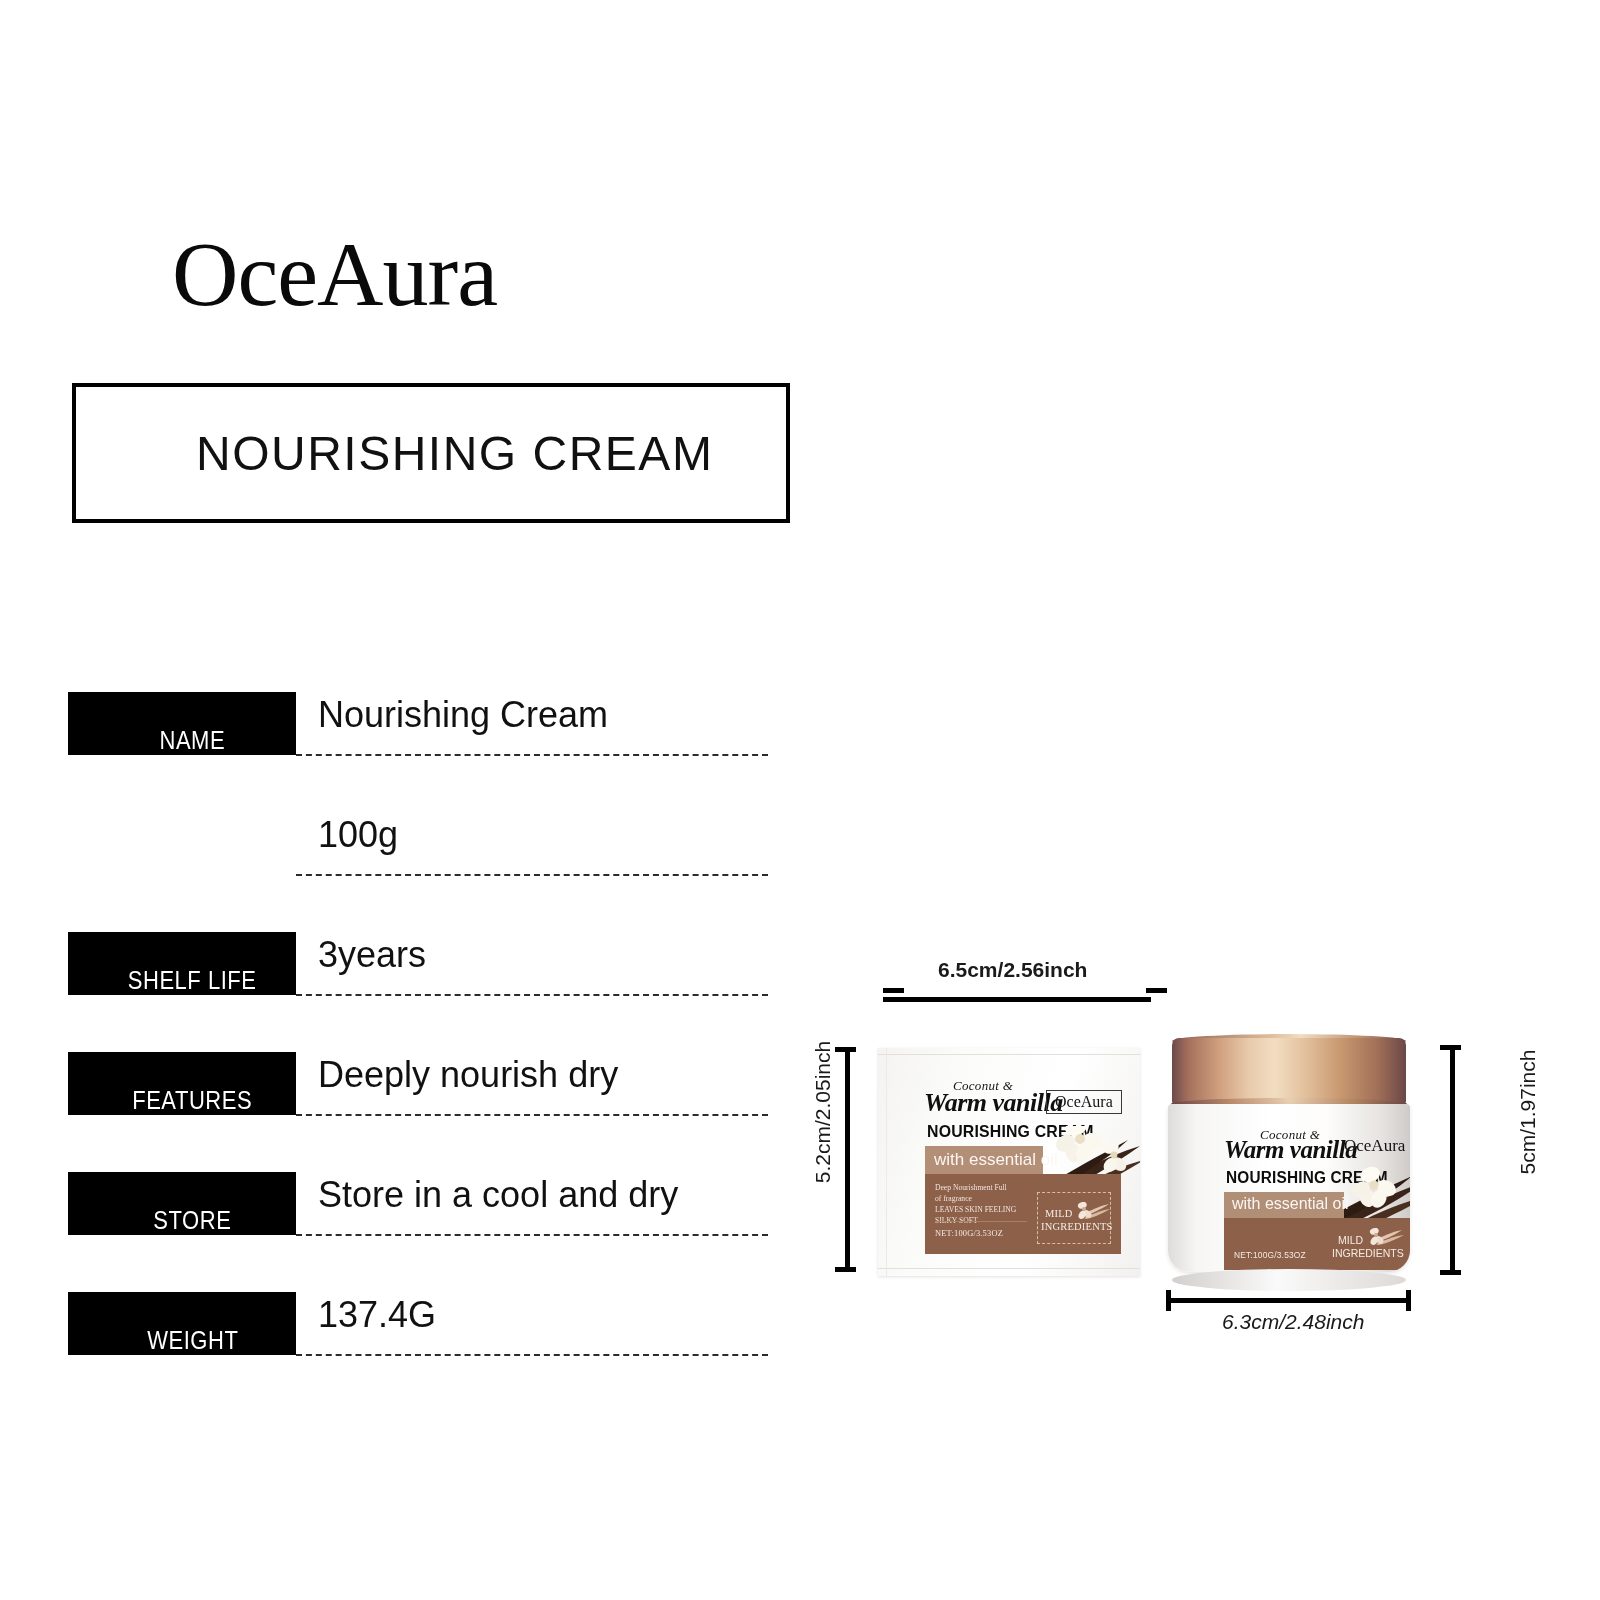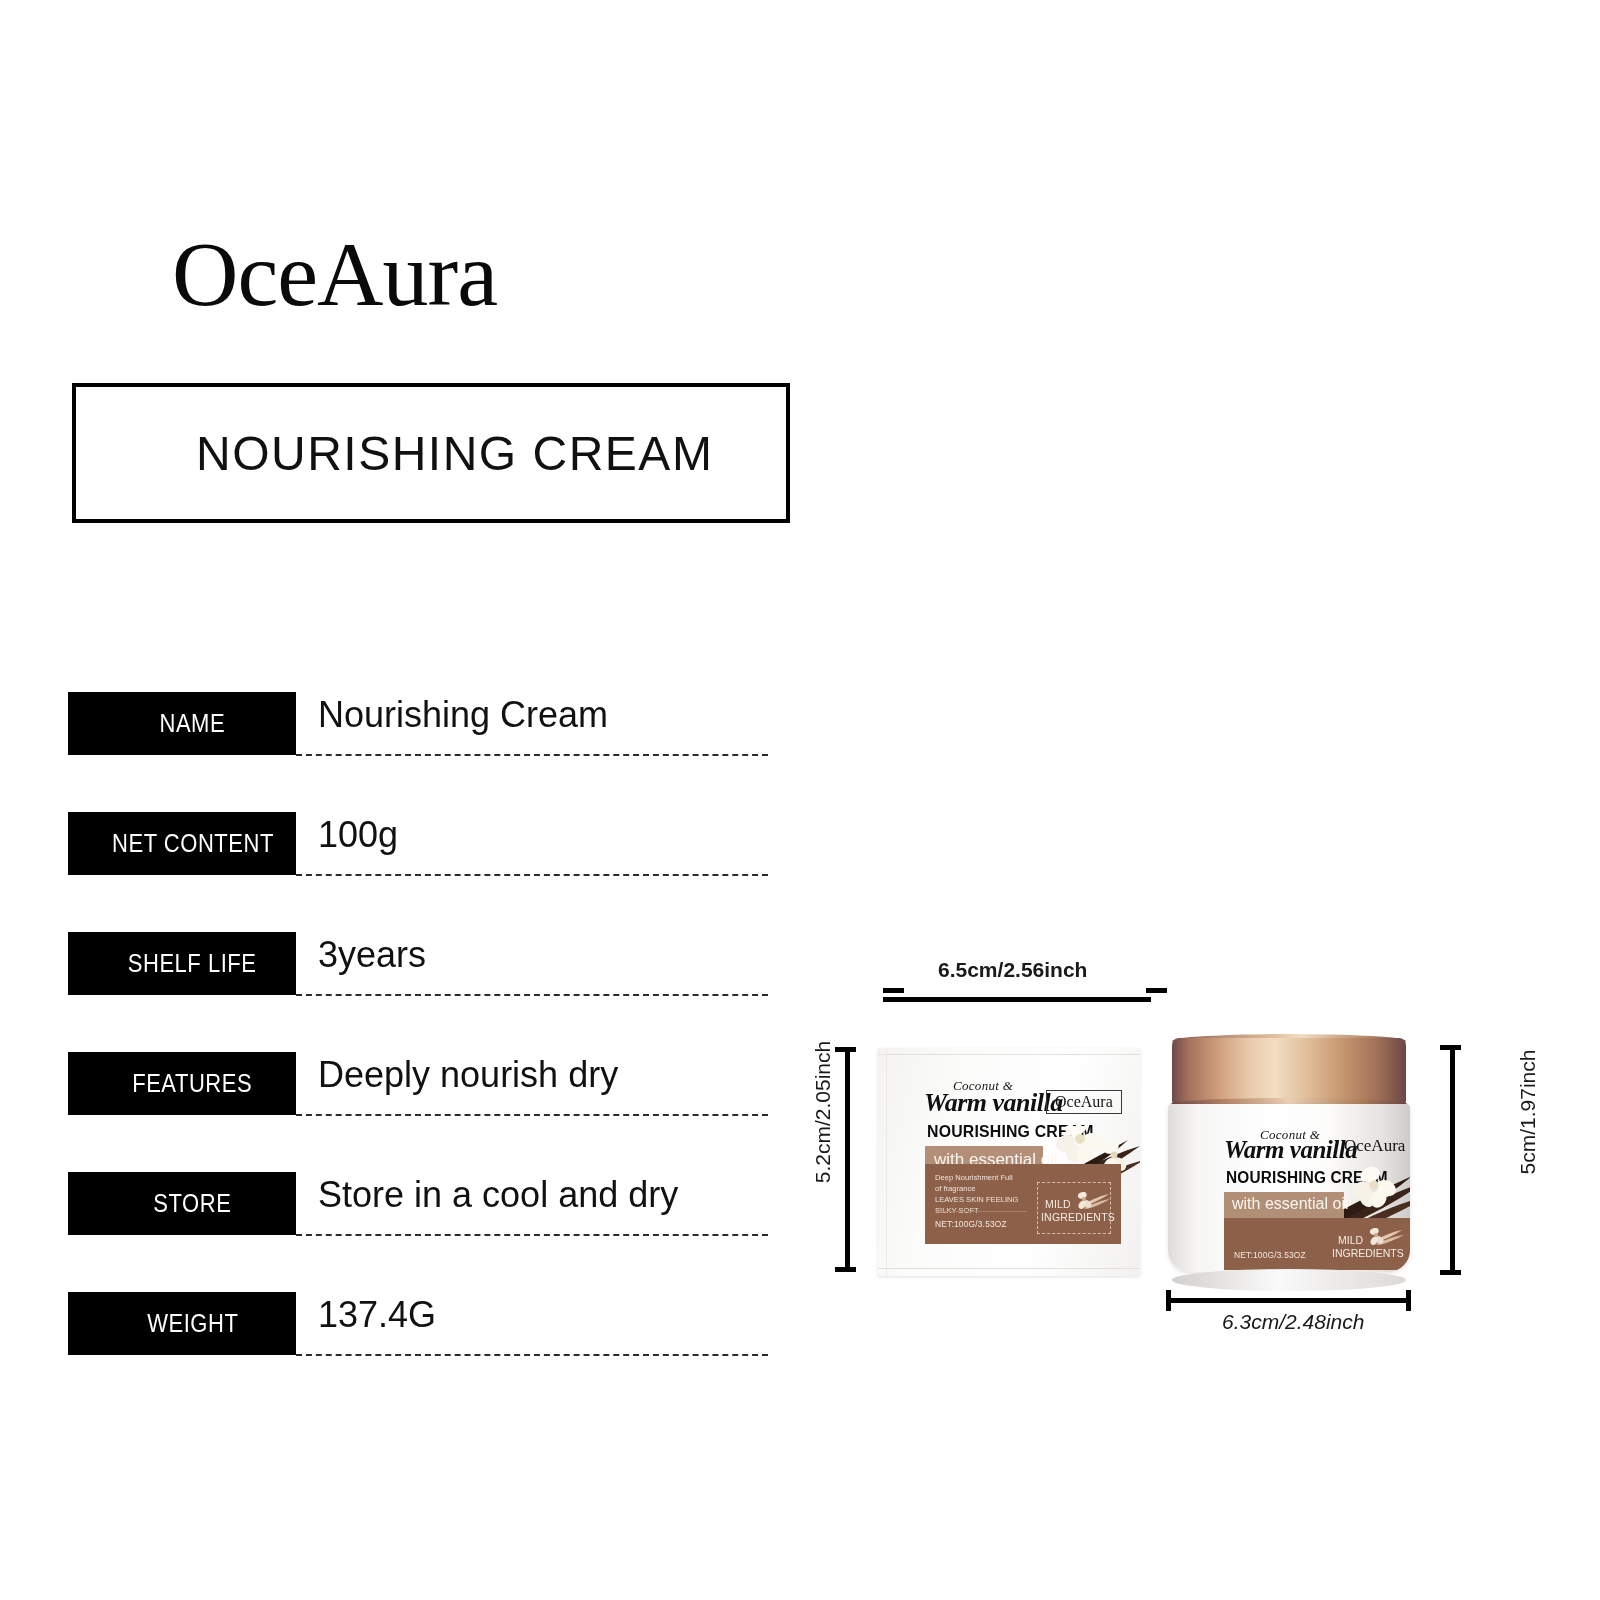--- a/index.html
+++ b/index.html
@@ -12,21 +12,21 @@
 
   
   #title-box{position:absolute;left:72px;top:383px;width:718px;height:140px;
     border:4px solid #000;box-sizing:border-box;display:flex;align-items:center;}
   #title-text{font-size:48px;letter-spacing:1.5px;padding-left:120px;color:#111;white-space:nowrap;}
 
   
   #spec-table{position:absolute;left:68px;top:692px;width:700px;}
   .spec-row{position:relative;height:120px;}
   .spec-label{position:absolute;left:0;top:0;width:228px;height:63px;background:#000;color:#fff;
-    display:flex;align-items:center;justify-content:center;box-sizing:border-box;padding-left:21px;}
+    display:flex;align-items:flex-end;justify-content:center;box-sizing:border-box;padding-left:21px;}
   .spec-label span{font-size:25px;letter-spacing:.6px;white-space:nowrap;
     transform:scaleX(.88);transform-origin:center;}
   .spec-value{position:absolute;left:250px;top:2px;font-size:36px;color:#111;white-space:nowrap;}
   .spec-rule{position:absolute;left:228px;top:62px;width:472px;border-top:2px dashed #2b2b2b;}
 
   
   #figure{position:absolute;left:790px;top:950px;width:760px;height:410px;}
 
   .dim-text{position:absolute;font-size:21px;color:#1a1a1a;white-space:nowrap;}
   .dim-bar-h{position:absolute;height:5px;background:#000;}
@@ -73,21 +73,21 @@
 
   #carton-coconut{position:absolute;left:75px;top:30px;}
   #carton-warm{position:absolute;left:46px;top:40px;font-size:26px;}
   #carton-nc{position:absolute;left:49px;top:74px;font-size:16.5px;font-weight:bold;
     letter-spacing:.2px;color:#0d0d0d;transform:scaleX(.96);transform-origin:left;}
   #carton-logo{position:absolute;left:168px;top:42px;border:1.4px solid #3a3a3a;
     padding:2px 8px;font-family:"Liberation Serif","DejaVu Serif",serif;font-size:16px;color:#141414;}
 
   #carton-band{position:absolute;left:47px;top:98px;width:118px;height:28px;background:#b28f76;}
   #carton-band span{position:absolute;left:9px;top:4px;font-size:17px;color:#fbf6f2;white-space:nowrap;}
-  #carton-panel{position:absolute;left:47px;top:116px;width:196px;height:80px;background:#8d6049;}
+  #carton-panel{position:absolute;left:47px;top:126px;width:196px;height:80px;background:#8d6049;font-family:Liberation Serif, serif;}
   #carton-desc{position:absolute;left:10px;top:8px;font-size:7.6px;line-height:1.45;color:#f0e4dc;}
   #carton-hr{position:absolute;left:10px;top:47px;width:92px;border-top:1px solid #a67f68;}
   #carton-net{position:absolute;left:10px;top:55px;font-size:8.4px;color:#f3e9e2;letter-spacing:.2px;}
   #carton-badge{position:absolute;left:112px;top:18px;width:74px;height:52px;
     border:1px dashed #d7bdab;box-sizing:border-box;}
   .badge-mild{position:absolute;left:7px;top:15px;font-size:10.5px;color:#f4ece5;letter-spacing:.2px;}
   .badge-ing{position:absolute;left:3px;top:28px;font-size:10.5px;color:#f4ece5;letter-spacing:.2px;}
 
   
   #jar{position:absolute;left:370px;top:88px;width:258px;height:245px;}
@@ -133,23 +133,20 @@
 
   <div class="spec-row">
     <div class="spec-label">
       <span>NAME</span>
     </div>
     <div class="spec-value">Nourishing Cream</div>
     <div class="spec-rule"></div>
   </div>
 
   <div class="spec-row">
-    <div class="spec-label">
-      <span>NET  CONTENT</span>
-    </div>
     <div class="spec-value">100g</div>
     <div class="spec-rule"></div>
   </div>
 
   <div class="spec-row">
     <div class="spec-label">
       <span>SHELF LIFE</span>
     </div>
     <div class="spec-value">3years</div>
     <div class="spec-rule"></div>

